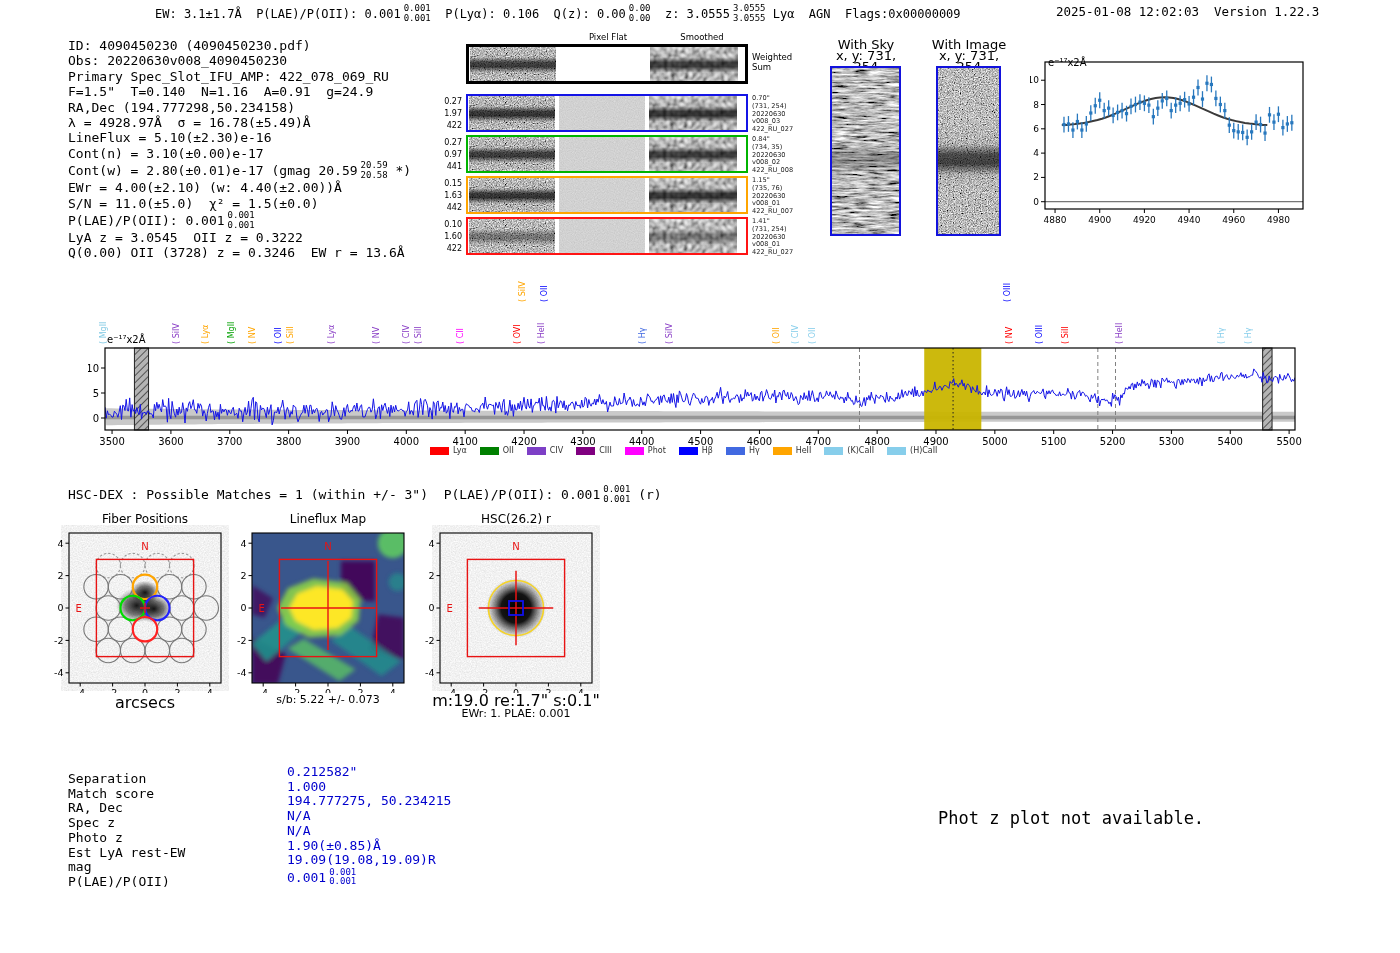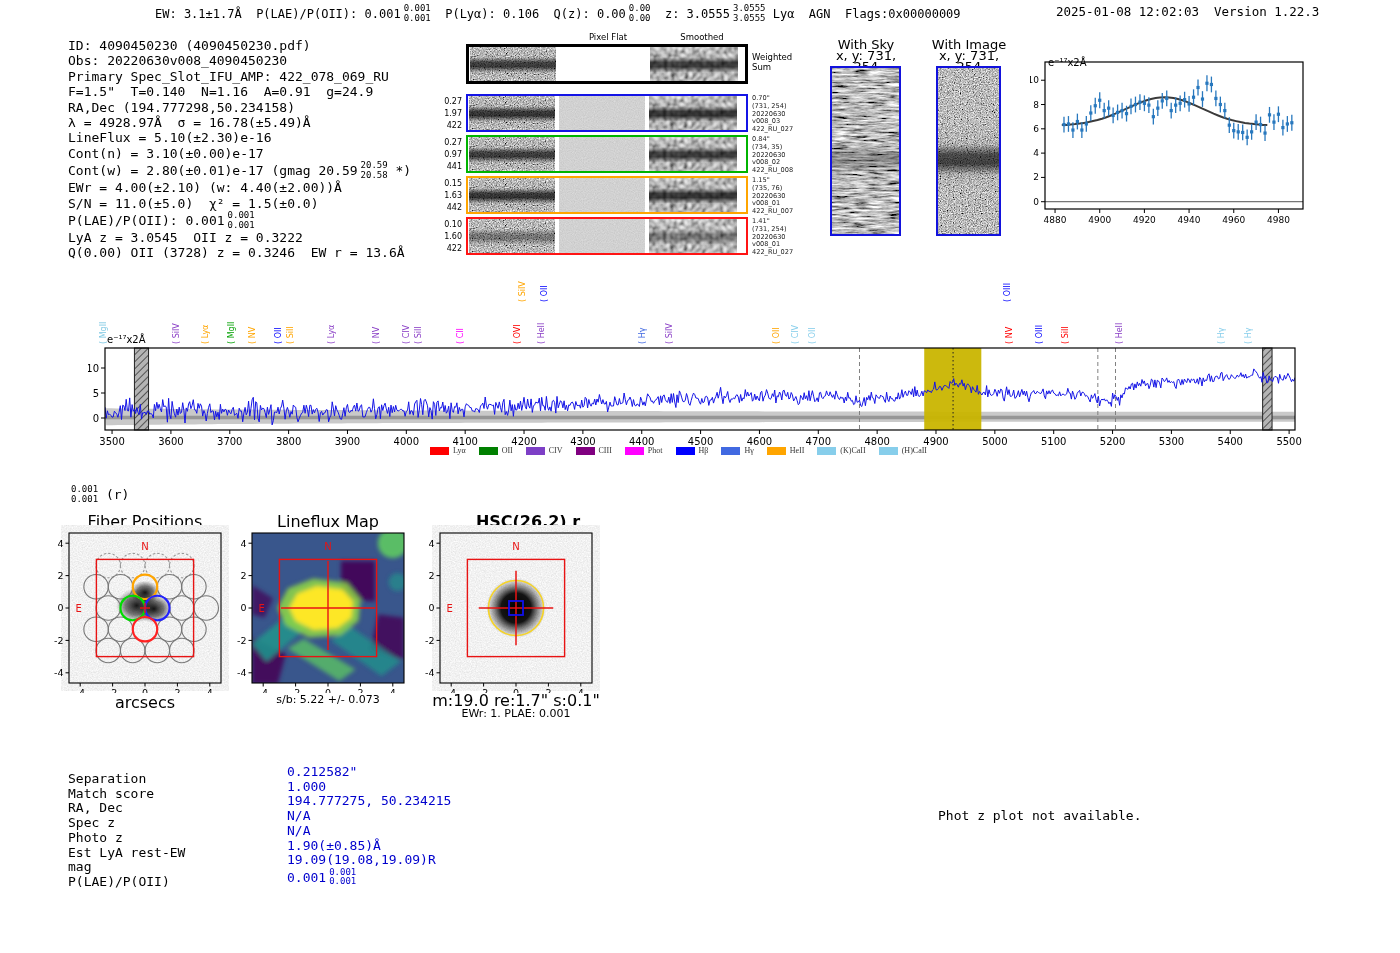--- a/index.html
+++ b/index.html
@@ -8,21 +8,21 @@
   .abs{position:absolute;}
   .mono{font-family:"DejaVu Sans Mono", monospace;white-space:pre;}
   .ctr{text-align:center;}
   .stack{display:inline-block;vertical-align:-3px;line-height:1;font-size:9px;margin-left:3px;text-align:left;}
   .stack div{height:9.5px;}
   .shead{font-size:8.5px;color:#000;}
   .sktitle{font-size:13px;line-height:11px;}
   .rowlab-l{font-size:8px;line-height:12.2px;text-align:right;color:#000;}
   .rowlab-r{font-size:6.6px;line-height:7.8px;color:#222;}
   .wsum{font-size:8.5px;line-height:10px;color:#000;}
-  .ptitle{font-size:16px;color:#000;}
+  .ptitle{font-size:12px;color:#000;}
   .pxlab{font-size:16px;color:#000;}
   .spec-row{position:absolute;box-sizing:border-box;background:#fff;}
   .cellwrap{position:absolute;overflow:hidden;}
   #line-labels div{position:absolute;white-space:nowrap;font-size:8px;transform-origin:0 0;transform:rotate(-90deg);}
   #legend-row{display:flex;align-items:center;gap:13px;font-size:8px;color:#333;}
   #legend-row .swl{display:inline-block;width:19px;height:8px;margin-right:4px;}
   #legend-row .li{display:flex;align-items:center;}
   svg{display:block;}
 </style>
 </head>
@@ -510,21 +510,21 @@
     <text x="1142.2621167161226" y="115" text-anchor="middle" font-size="10" fill="#000">5400</text>
     <line x1="1201.1147378832839" y1="100" x2="1201.1147378832839" y2="104" stroke="#000" stroke-width="1"></line>
     <text x="1201.1147378832839" y="115" text-anchor="middle" font-size="10" fill="#000">5500</text>
     <line x1="13" y1="88" x2="17" y2="88" stroke="#000" stroke-width="1"></line>
     <text x="11" y="91.5" text-anchor="end" font-size="10" fill="#000">0</text>
     <line x1="13" y1="62.99999999999999" x2="17" y2="62.99999999999999" stroke="#000" stroke-width="1"></line>
     <text x="11" y="66.5" text-anchor="end" font-size="10" fill="#000">5</text>
     <line x1="13" y1="37.99999999999999" x2="17" y2="37.99999999999999" stroke="#000" stroke-width="1"></line>
     <text x="11" y="41.49999999999999" text-anchor="end" font-size="10" fill="#000">10</text>
   </svg>
-<div class="abs" id="legend-row" style="left:430px;top:446px;font-family:Liberation Serif, serif;">
+<div class="abs" id="legend-row" style="left:430px;top:446px;">
     <span class="li">
       <span class="swl" style="background: rgb(255, 0, 0);"></span>
       <span>Lyα</span>
     </span>
     <span class="li">
       <span class="swl" style="background: rgb(0, 128, 0);"></span>
       <span>OII</span>
     </span>
     <span class="li">
       <span class="swl" style="background: rgb(125, 63, 198);"></span>
@@ -553,25 +553,25 @@
     <span class="li">
       <span class="swl" style="background: rgb(135, 206, 235);"></span>
       <span>(K)CaII</span>
     </span>
     <span class="li">
       <span class="swl" style="background: rgb(135, 206, 235);"></span>
       <span>(H)CaII</span>
     </span>
   </div>
 
-<div class="abs mono" id="hscdex-line" style="left:68px;top:485px;font-size:13px;"><span class="stack"><div>0.001</div><div>0.001</div></span><span> (r)</span></div>
+<div class="abs mono" id="hscdex-line" style="left:68px;top:485px;font-size:13px;"><span>HSC-DEX : Possible Matches = 1 (within +/- 3")  P(LAE)/P(OII): 0.001</span><span class="stack"><div>0.001</div><div>0.001</div></span><span> (r)</span></div>
 
 <div class="abs ptitle ctr" style="left:69px;top:512px;width:152px;">Fiber Positions</div>
 <div class="abs ptitle ctr" style="left:252px;top:512px;width:152px;">Lineflux Map</div>
-<div class="abs ptitle ctr" style="left:452px;top:512px;width:152px;font-weight:bold;">HSC(26.2) r</div>
+<div class="abs ptitle ctr" style="left:440px;top:512px;width:152px;">HSC(26.2) r</div>
 
 <svg id="fiber-svg" class="abs" style="left:40px;top:525px;" width="200" height="168">
     <clipPath id="fclip">
       <rect x="29" y="8" width="152" height="150"></rect>
     </clipPath>
     <rect x="29" y="8" width="152" height="150" filter="url(#nz-light)"></rect>
     <rect x="29" y="8" width="152" height="150" fill="none" stroke="#000" stroke-width="1.1"></rect>
     <line x1="40.2" y1="158" x2="40.2" y2="161.5" stroke="#000" stroke-width="1"></line>
     <text x="40.2" y="171" text-anchor="middle" font-size="9.5" fill="#000">-4</text>
     <line x1="25.5" y1="147.8" x2="29" y2="147.8" stroke="#000" stroke-width="1"></line>
@@ -712,13 +712,13 @@
   </svg>
 
 <div class="abs pxlab ctr" style="left:69px;top:693px;width:152px;">arcsecs</div>
 <div class="abs ctr" style="left:240px;top:693px;width:176px;font-size:11px;">s/b: 5.22 +/- 0.073</div>
 <div class="abs pxlab ctr" style="left:428px;top:691px;width:176px;">m:19.0  re:1.7"  s:0.1"</div>
 <div class="abs ctr" style="left:428px;top:707px;width:176px;font-size:11px;">EWr: 1. PLAE: 0.001</div>
 
 <div class="abs mono" id="mt-labels" style="left:68px;top:772px;font-size:13px;line-height:14.7px;"><div>Separation</div><div>Match score</div><div>RA, Dec</div><div>Spec z</div><div>Photo z</div><div>Est LyA rest-EW</div><div>mag</div><div>P(LAE)/P(OII)</div></div>
 <div class="abs mono" id="mt-values" style="left: 287px; top: 765px; font-size: 13px; line-height: 14.7px; color: rgb(0, 0, 205);"><div>0.212582"</div><div>1.000</div><div>194.777275, 50.234215</div><div>N/A</div><div>N/A</div><div>1.90(±0.85)Å</div><div>19.09(19.08,19.09)R</div><div><span>0.001</span><span class="stack"><div>0.001</div><div>0.001</div></span></div></div>
 
-<div class="abs mono" style="left:938px;top:808px;font-size:13px;">Phot z plot not available.</div>
+<div class="abs mono" style="left:938px;top:808px;font-size:17px;">Phot z plot not available.</div>
 
 </body></html>

